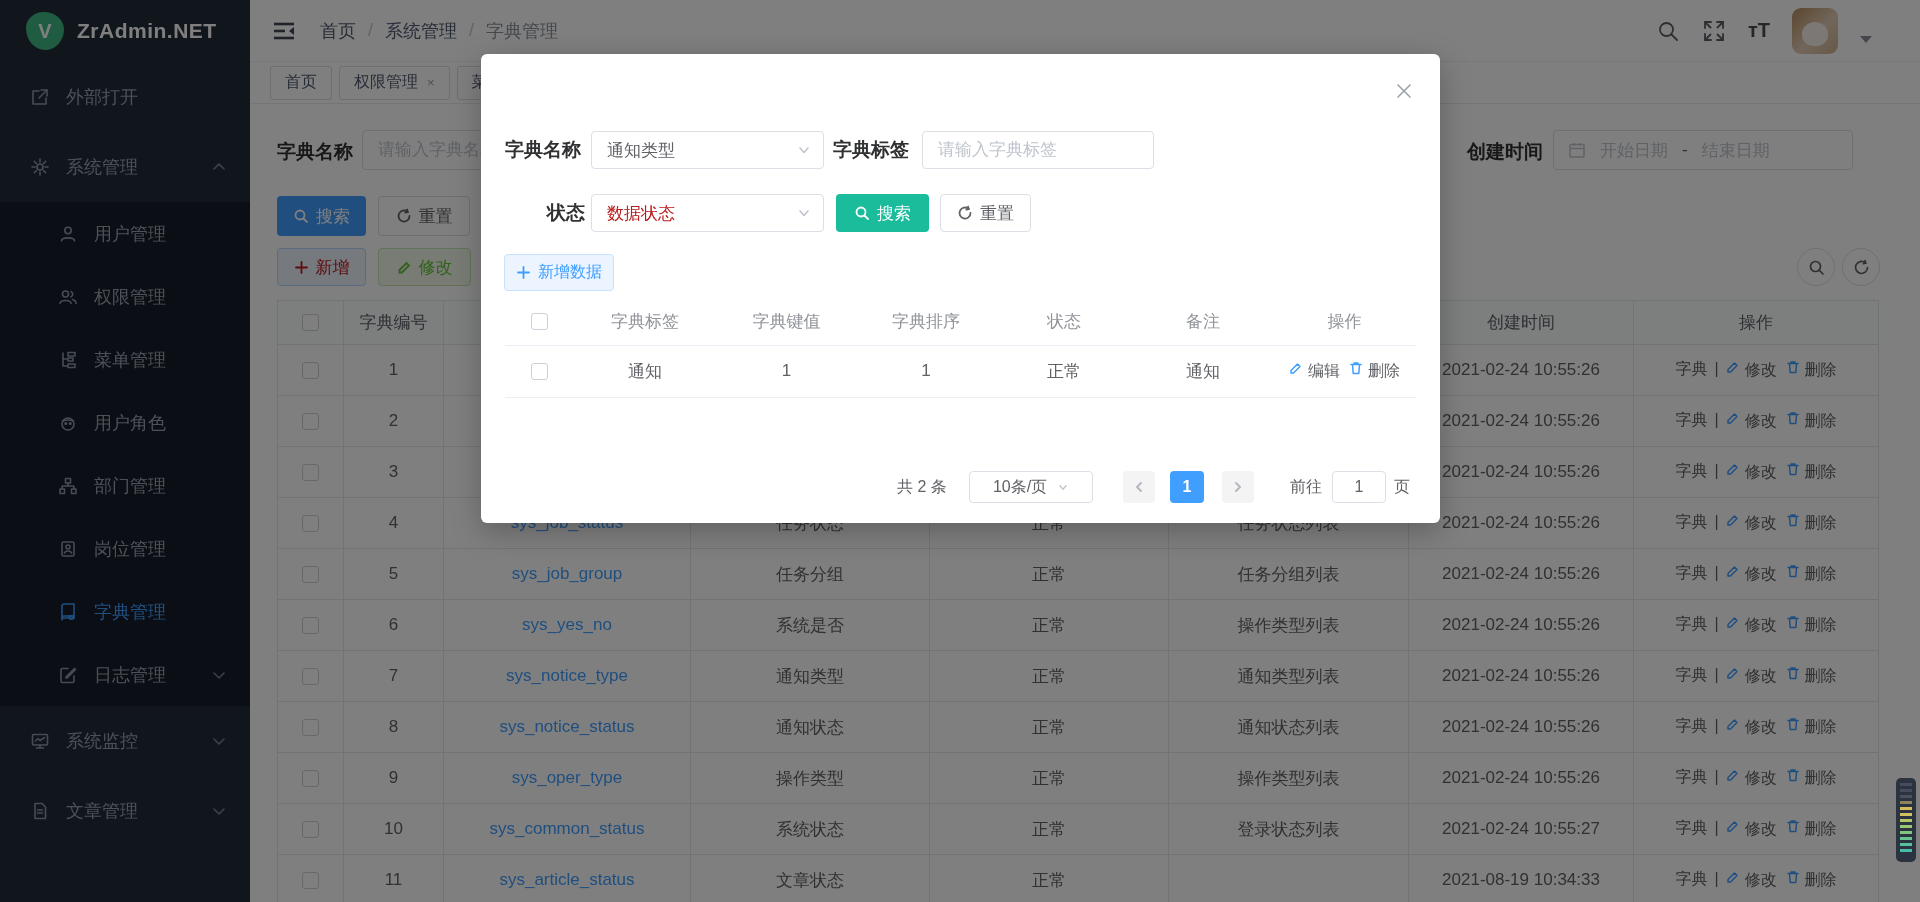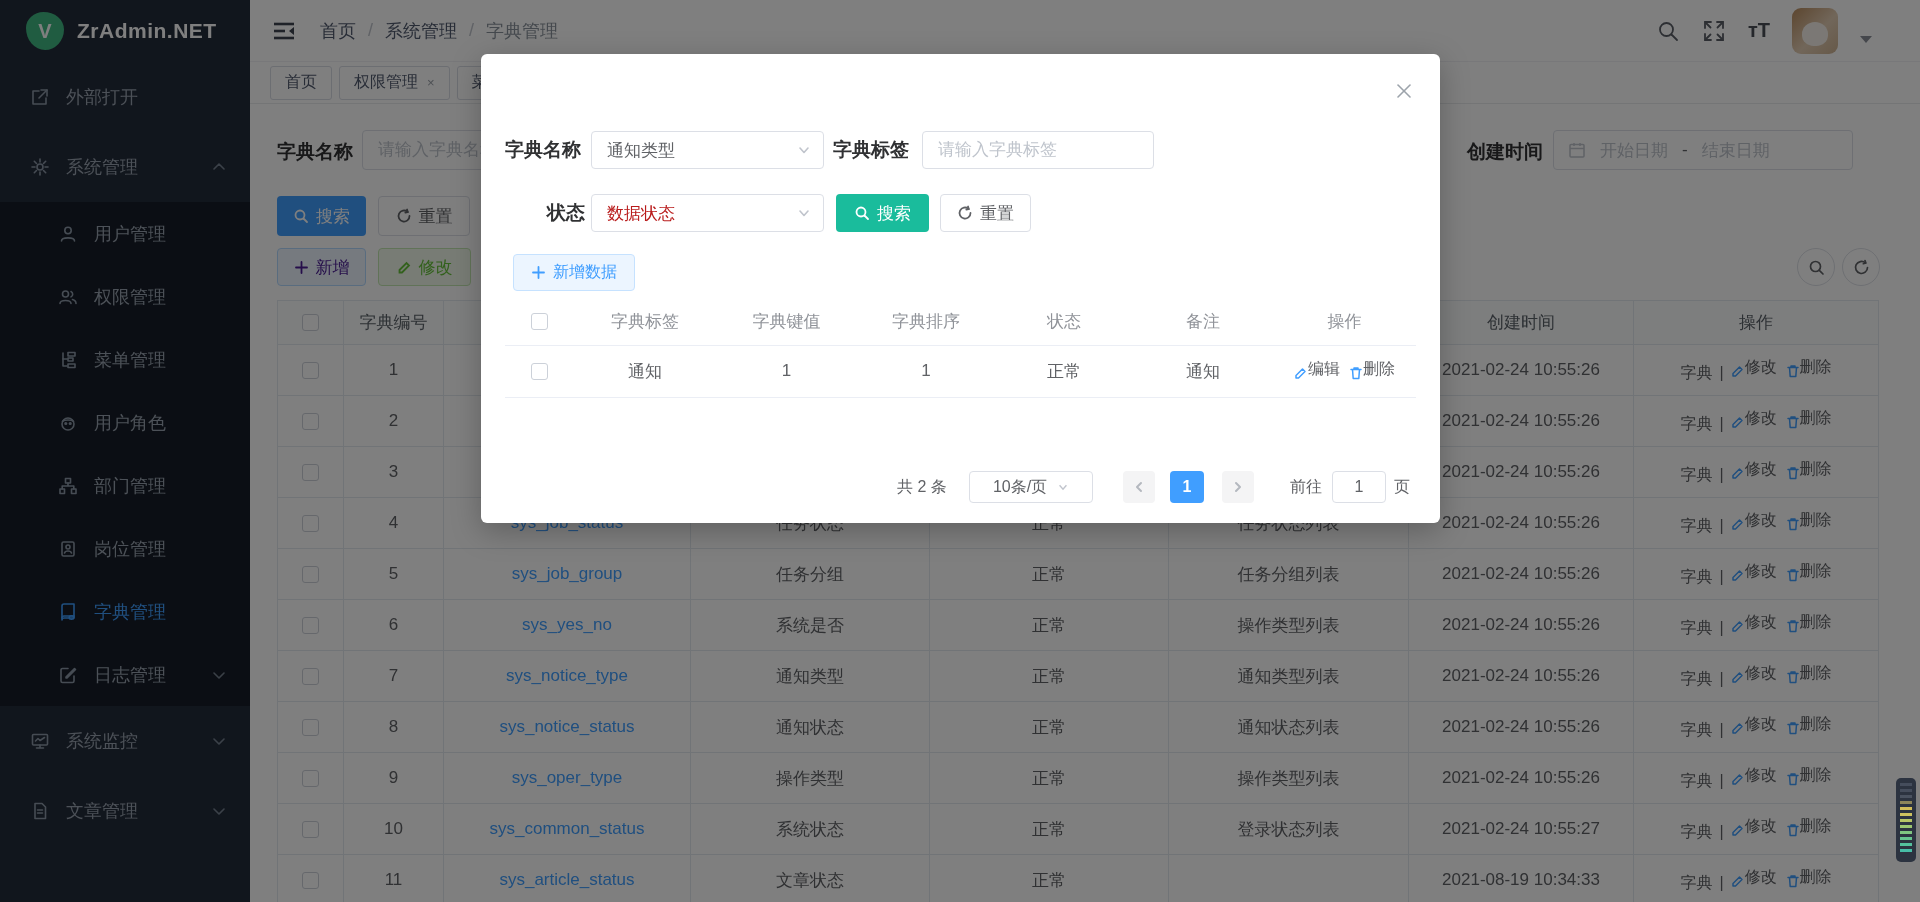--- a/index.html
+++ b/index.html
@@ -44,34 +44,34 @@
 
   
   .flabel{position:absolute;font-size:19px;font-weight:bold;color:#303133;z-index:1}
   .inp{position:absolute;border:1px solid #dcdfe6;border-radius:4px;background:#fff;font-size:17px;color:#606266;padding:0 15px;z-index:1}
   .inp::placeholder{color:#bfc4cc}
   .daterange{position:absolute;border:1px solid #dcdfe6;border-radius:4px;background:#fff;display:flex;align-items:center;font-size:17px;color:#bfc4cc;padding:0 14px;gap:14px;z-index:1}
   .btn{position:absolute;border-radius:4px;font-size:17px;display:flex;align-items:center;justify-content:center;gap:7px;cursor:pointer;z-index:1;border:1px solid transparent}
   .btn svg{stroke:currentColor;fill:none;stroke-width:1.8;stroke-linecap:round}
   .btn-primary{background:#409eff;color:#fff}
   .btn-plain{background:#fff;border-color:#dcdfe6;color:#606266}
-  .btn-lightblue{background:#ecf5ff;border-color:#b3d8ff;color:#4c1d95}
+  .btn-lightblue{background:#ecf5ff;border-color:#b3d8ff;color:#b91c1c}
   .btn-lightgreen{background:#f0f9eb;border-color:#c2e7b0;color:#67c23a}
   .circlebtn{position:absolute;width:38px;height:38px;border-radius:50%;border:1px solid #dcdfe6;background:#fff;display:flex;align-items:center;justify-content:center;z-index:1;cursor:pointer}
   .circlebtn svg{stroke:#606266;fill:none;stroke-width:1.7;stroke-linecap:round}
 
   
   .pgtable{position:absolute;left:277px;top:300px;width:1601px;border-collapse:collapse;table-layout:fixed;z-index:1;font-size:17px}
   .pgtable th,.pgtable td{border:1px solid #e2e8ef;text-align:center;overflow:hidden;white-space:nowrap}
   .pgtable th{height:44px;background:#fbfcfd;color:#5b6269;font-weight:normal}
   .pgtable td{height:51px;color:#606266}
   .pgtable td.link{color:#409eff;cursor:pointer}
   .cb{width:17px;height:17px;border:1px solid #ccd1d9;border-radius:3px;background:#fff;margin:0 auto;cursor:pointer}
   .ops{color:#409eff;font-size:16px}
-  .ops .gr{display:inline-flex;align-items:flex-end;cursor:pointer}
+  .ops .gr{display:inline-flex;align-items:flex-start;gap:5px;cursor:pointer}
   .ops svg{stroke:#409eff;fill:none;stroke-width:1.5;stroke-linecap:round;stroke-linejoin:round}
   .ops .sep{margin:0 7px}
 
   
   .overlay{position:absolute;inset:0;background:rgba(0,0,0,.5);z-index:10}
   .modal{position:absolute;left:481px;top:54px;width:959px;height:469px;background:#fff;border-radius:6px;z-index:20;box-shadow:0 8px 30px rgba(0,0,0,.25)}
   .modal .close{position:absolute;left:914px;top:28px;cursor:pointer}
   .modal .close svg{stroke:#9ca3ab;stroke-width:1.6;stroke-linecap:round}
   .m-label{position:absolute;font-size:19px;font-weight:bold;color:#303133;line-height:38px}
   .m-select{position:absolute;width:233px;height:38px;border:1px solid #dcdfe6;border-radius:4px;display:flex;align-items:center;padding:0 12px 0 15px;font-size:17px;cursor:pointer}
@@ -672,21 +672,21 @@
     <span>搜索</span>
   </div>
   <div class="m-btn m-btn-plain" style="left:459px;top:140px;width:91px">
     <svg width="16" height="16" viewBox="0 0 16 16">
         <path d="M13.5 8a5.5 5.5 0 1 1-2-4.2"></path>
         <polyline points="11,1.5 11.8,4 9.3,4.6"></polyline>
       </svg>
     <span>重置</span>
   </div>
 
-  <div class="m-btn m-btn-add" style="left:32px;top:200px;width:122px;height:37px">
+  <div class="m-btn m-btn-add" style="left:23px;top:200px;width:110px;height:37px">
     <svg width="15" height="15" viewBox="0 0 15 15">
         <line x1="7.5" y1="2" x2="7.5" y2="13"></line>
         <line x1="2" y1="7.5" x2="13" y2="7.5"></line>
       </svg>
     <span>新增数据</span>
   </div>
 
   <table class="mtable">
     <colgroup>
         <col style="width:69px">

